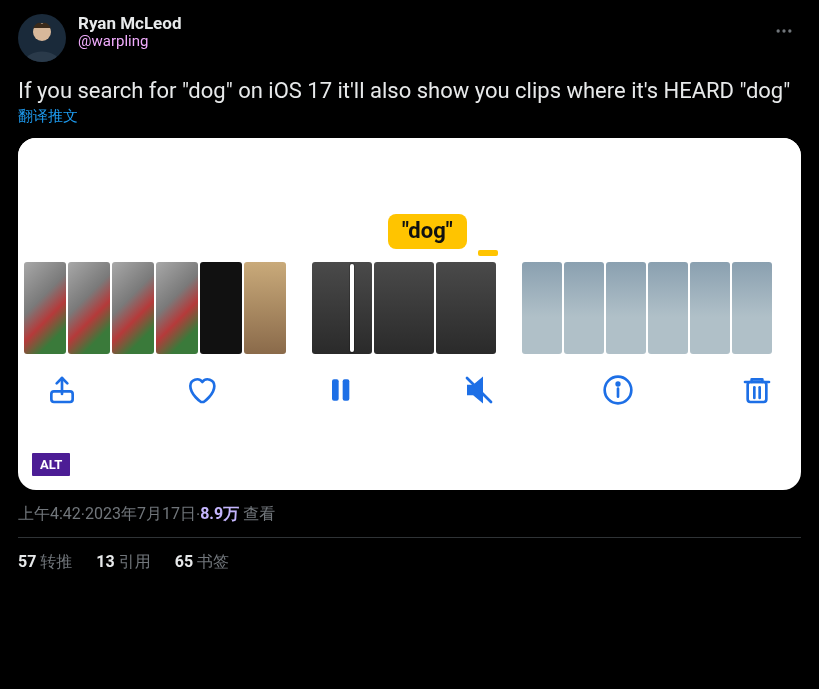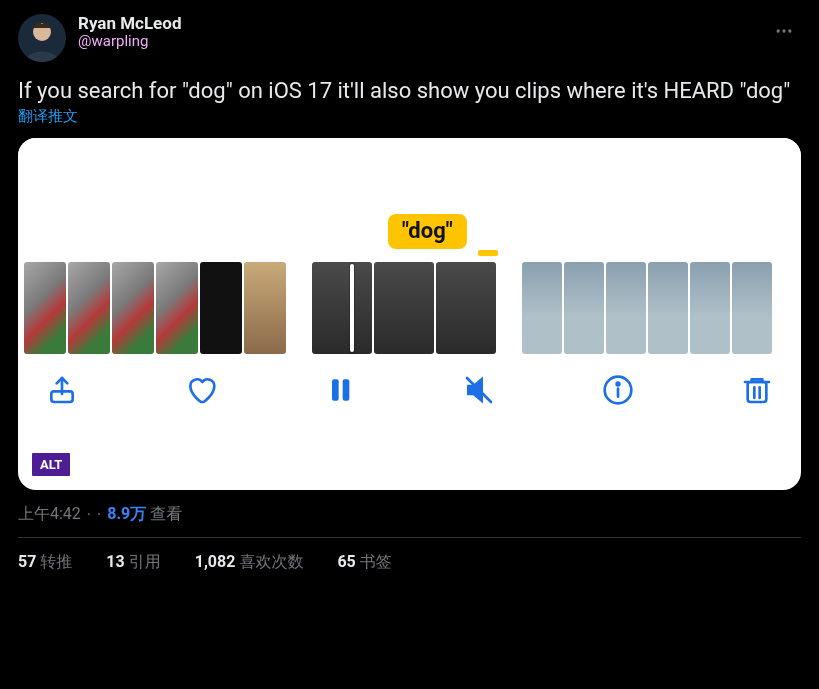--- a/index.html
+++ b/index.html
@@ -26,24 +26,24 @@
   .tB { width: 42px; background: #111; }
   .tC { width: 42px; background: linear-gradient(180deg, #c9aa7a 0%, #8a6a4a 100%); }
   .tD { width: 60px; background: linear-gradient(180deg, #4a4a4a 0%, #2a2a2a 100%); }
   .tE { width: 40px; background: linear-gradient(180deg, #8aa0b0 0%, #b0c0c8 60%); }
   .play-caret { position: absolute; left: 332px; top: 4px; width: 4px; height: 88px; background: #fff; border-radius: 2px; box-shadow: 0 0 0 1px rgba(0,0,0,0.2); z-index: 5; }
   .marker { position: absolute; left: 460px; top: -10px; width: 20px; height: 6px; background: #ffc400; border-radius: 2px; }
   .toolbar { display: flex; align-items: center; justify-content: space-between; padding: 18px 28px 0 28px; }
   .tool-btn svg { width: 32px; height: 32px; display: block; }
   .tool-btn { color: #1d6fe6; }
   .alt-badge { position: absolute; left: 14px; bottom: 14px; background: #4c1d95; color: #fff; font-size: 13px; font-weight: 700; padding: 4px 8px; border-radius: 1px; }
-  .meta { margin-top: 14px; font-size: 16px; color: #71767b; display: flex; align-items: center; gap: 6px; }
-  .meta .bold { color: #3b82f6; font-weight: 700; }
+  .meta { margin-top: 14px; font-size: 16px; color: #71767b; display: flex; align-items: center; }
+  .meta .bold { color: #c4b5fd; font-weight: 700; }
   .divider { height: 1px; background: #2f3336; margin-top: 12px; }
-  .stats { display: flex; gap: 34px; padding-top: 14px; font-size: 16px; color: #71767b; }
+  .stats { display: flex; gap: 24px; padding-top: 14px; font-size: 16px; color: #71767b; }
   .stats .num { color: #e7e9ea; font-weight: 700; margin-right: 4px; }
 </style>
 </head>
 <body>
 
 <div class="tweet">
 
   <div class="header">
     <div class="avatar">
       <svg viewBox="0 0 48 48">
@@ -145,26 +145,26 @@
         </svg>
       </div>
     </div>
 
     <div class="alt-badge">ALT</div>
   </div>
 
   <div class="meta">
     <span>上午4:42</span>
     <span>·</span>
+    <span>2023年7月17日</span>
     <span>·</span>
     <span><span class="bold">8.9万</span> <span>查看</span></span>
   </div>
 
   <div class="divider"></div>
 
   <div class="stats">
     <span><span class="num">57</span><span>转推</span></span>
     <span><span class="num">13</span><span>引用</span></span>
-    <span><span class="num">1,082</span><span>喜欢次数</span></span>
     <span><span class="num">65</span><span>书签</span></span>
   </div>
 
 </div>
 
 </body></html>

